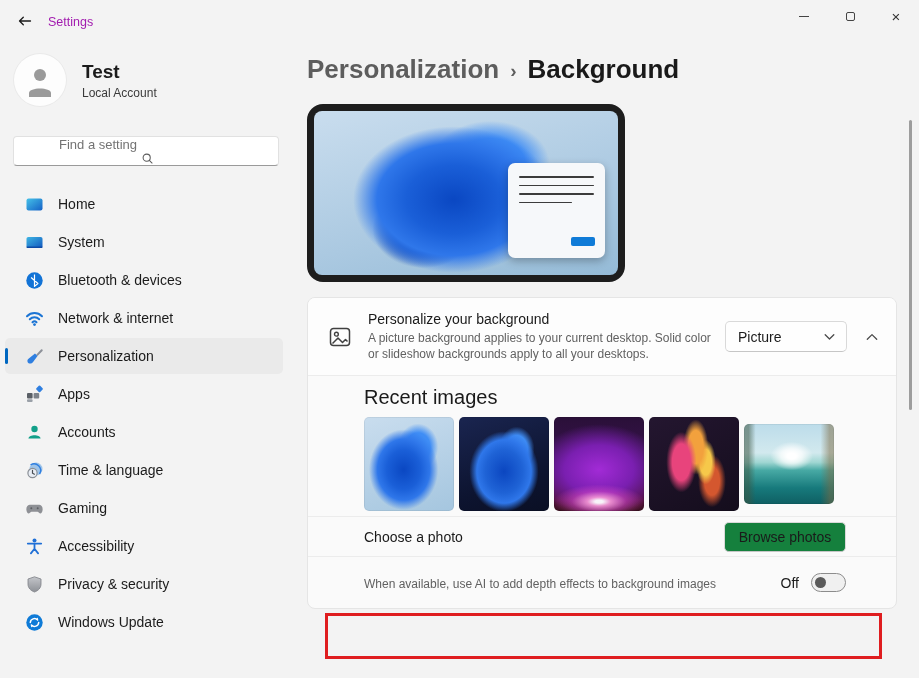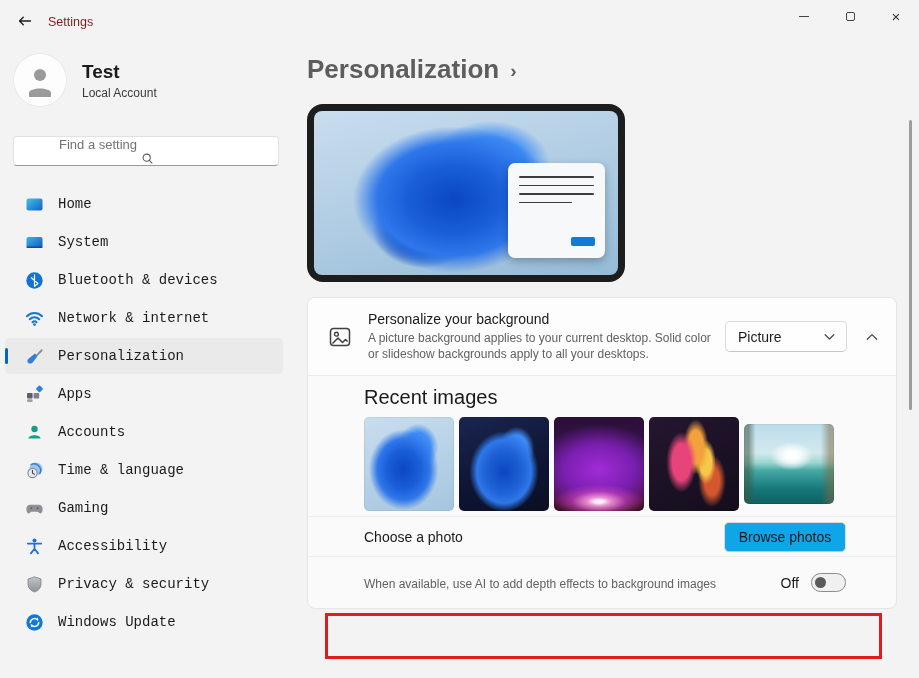--- a/index.html
+++ b/index.html
@@ -6,21 +6,21 @@
   html,body { width:919px; height:678px; }
   body {
     font-family: "Liberation Sans", sans-serif;
     background:#f3f3f3; color:#1b1b1b; position:relative; overflow:hidden;
     -webkit-font-smoothing:antialiased;
   }
   
   .titlebar { position:absolute; top:0; left:0; width:100%; height:40px; }
   .back-btn { position:absolute; left:12px; top:10px; width:26px; height:22px;
     display:flex; align-items:center; justify-content:center; border-radius:4px; cursor:pointer; }
-  .tb-title { position:absolute; left:48px; top:15px; font-size:12.5px; color:#7f1d1d; }
+  .tb-title { position:absolute; left:48px; top:15px; font-size:12.5px; color:#a21caf; }
   .win-controls { position:absolute; right:0; top:0; display:flex; height:32px; }
   .wc { width:46px; height:32px; display:flex; align-items:center; justify-content:center; cursor:pointer; }
   .wc-min-glyph { width:10px; height:0; border-top:1.4px solid #444; display:block; }
   .wc-max-glyph { width:9px; height:9px; border:1.3px solid #444; border-radius:2px; display:block; }
   .wc-close-glyph { font-size:15px; color:#333; line-height:1; }
   
   .sidebar { position:absolute; top:40px; left:0; width:292px; bottom:0; }
   .user { position:absolute; top:14px; left:14px; display:flex; align-items:center; }
   .avatar { width:52px; height:52px; border-radius:50%; background:#fdfdfd;
     display:flex; align-items:center; justify-content:center; overflow:hidden;
@@ -34,21 +34,21 @@
   .searchbox input { flex:1; border:none; outline:none; font-size:13px;
     font-family:"Liberation Sans", sans-serif; color:#1b1b1b; background:transparent; }
   .searchbox input::placeholder { color:#737373; }
   .nav { position:absolute; top:146px; left:5px; width:278px; }
   .nav-item { height:36px; margin-bottom:2px; display:flex; align-items:center;
     padding-left:20px; border-radius:5px; position:relative; cursor:pointer; }
   .nav-item.selected { background:#eaeaea; }
   .nav-item.selected::before { content:""; position:absolute; left:0; top:10px; bottom:10px;
     width:3px; border-radius:2px; background:#0067c0; }
   .nav-icon { width:19px; height:19px; display:flex; align-items:center; justify-content:center; }
-  .nav-label { margin-left:14px; font-size:14px; color:#1b1b1b; white-space:nowrap;font-family:Liberation Mono, monospace; }
+  .nav-label { margin-left:14px; font-size:14px; color:#1b1b1b; white-space:nowrap; }
   
   .breadcrumb { position:absolute; left:307px; top:54px; font-size:26px; font-weight:600;
     display:flex; align-items:center; }
   .bc-parent { color:#5d5d5d; cursor:pointer; }
   .bc-sep { color:#5d5d5d; font-size:19px; margin:2px 11px 0 11px; }
   .bc-current { color:#191919; }
   .preview { position:absolute; left:307px; top:104px; width:318px; height:178px;
     border:7px solid #1d1d1d; border-radius:16px; background:#1d1d1d; }
   .preview-screen { width:100%; height:100%; border-radius:8px; position:relative; overflow:hidden;
     background:
@@ -100,21 +100,21 @@
       radial-gradient(17% 36% at 63% 48%, #f6c84a 0 38%, rgba(246,200,74,0) 66%),
       radial-gradient(22% 40% at 70% 68%, #d4572f 0 38%, rgba(212,87,47,0) 70%),
       linear-gradient(150deg, #241630 0%, #140d1c 100%); }
   .thumb.river { height:80px; background:
       linear-gradient(90deg, rgba(60,85,65,.55) 0 5%, rgba(60,85,65,0) 13% 85%, rgba(125,105,65,.5) 95% 100%),
       radial-gradient(32% 24% at 53% 40%, #ffffff 0 16%, rgba(255,255,255,.75) 38%, rgba(255,255,255,0) 74%),
       linear-gradient(180deg, #bcdcea 0%, #d2e9ee 36%, #9fd6d2 48%, #47a9a4 58%, #177a7c 80%, #0f5f63 100%); }
   .row-photo { height:40px; display:flex; align-items:center; justify-content:space-between;
     padding:0 50px 0 56px;gap:8px; }
   .row-label { font-size:14px; color:#1a1a1a; }
-  .btn { width:122px; height:30px; background:#0ea5e9; border:1px solid #d9d9d9;
+  .btn { width:122px; height:30px; background:#15803d; border:1px solid #d9d9d9;
     border-bottom-color:#c6c6c6; border-radius:5px; font-size:14px; color:#1a1a1a;
     font-family:"Liberation Sans", sans-serif; cursor:pointer; }
   .row-fit { height:53px; display:flex; align-items:center; justify-content:space-between;
     padding:0 50px 0 56px; }
   .row-depth { height:52px; display:flex; align-items:center; padding:0 50px 0 56px; }
   .depth-text { flex:1; min-width:0; }
   .off-label { font-size:14px; margin-right:12px; }
   .toggle { width:35px; height:19px; border:1px solid #8c8c8c; border-radius:10px;
     background:#f0f0f0; position:relative; cursor:pointer; flex:none; }
   .toggle-knob { position:absolute; left:3px; top:3px; width:11px; height:11px;
@@ -302,20 +302,21 @@
           </svg>
         </span>
         <span class="nav-label">Windows Update</span>
       </div>
     </div>
 </div>
 
 <div class="breadcrumb">
   <span class="bc-parent">Personalization</span>
   <span class="bc-sep">›</span>
+  <span class="bc-current">Background</span>
 </div>
 
 <div class="preview">
   <div class="preview-screen">
     <div class="mock-window">
       <div class="doc-line"></div>
       <div class="doc-line"></div>
       <div class="doc-line"></div>
       <div class="doc-line short"></div>
       <div class="doc-btn"></div>

